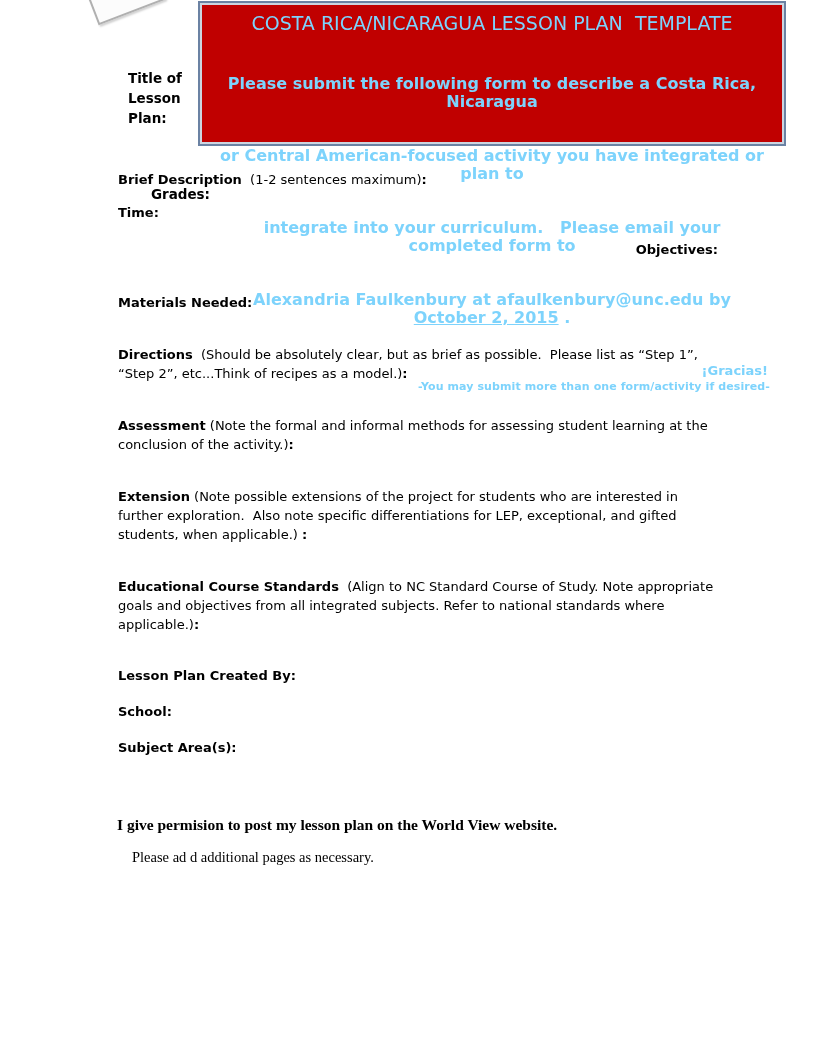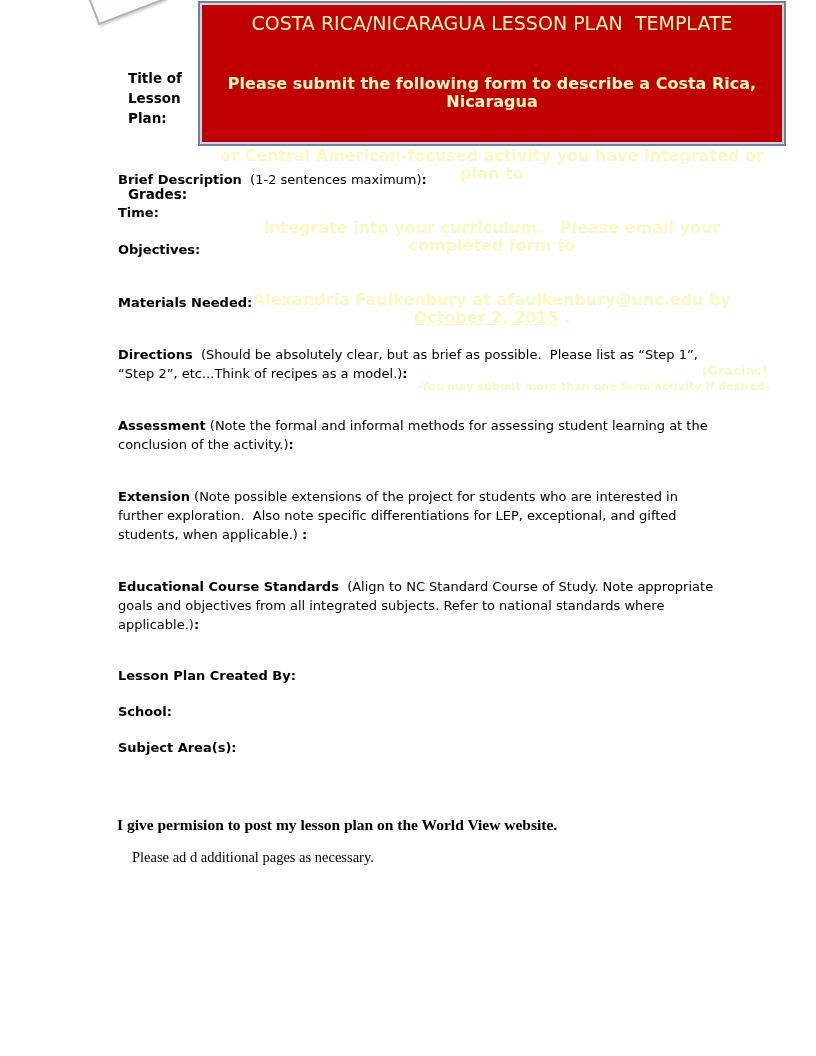--- a/index.html
+++ b/index.html
@@ -30,31 +30,31 @@
   .left-labels {
     position: absolute;
     left: 128px;
     top: 28px;
     width: 82px;
     font-size: 13.5px;
     font-weight: bold;
     line-height: 20px;
     white-space: pre-wrap;
   }
-  .grades-label { margin-top: 16px; }
+  .grades-label { margin-top: 16px; text-align: right; }
   .red-box {
     position: absolute;
     left: 198px;
     top: 1px;
     width: 588px;
     height: 145px;
     background: #c00000;
     border: 2px solid #6b82a3;
     box-shadow: inset 0 0 0 2px #ccd5e0;
-    color: #fef9c3;
+    color: #7dd3fc;
     padding: 9px 14px 5px 14px;
   }
   .red-box .hdr-title {
     text-align: center;
     font-size: 19px;
     line-height: 23px;
     font-weight: normal;
     white-space: pre-wrap;
     margin-bottom: 4px;
   }
@@ -87,21 +87,21 @@
     line-height: 19px;
   }
   .content p { margin: 0 0 33px 0; white-space: pre-wrap; }
   .content p .sec-label { font-weight: bold; }
   .content p .sec-note { font-weight: normal; }
   .content p .sec-colon { font-weight: bold; }
   .mb14 { margin-bottom: 14px !important; }
   .mb17 { margin-bottom: 17px !important; }
   .mb18 { margin-bottom: 18px !important; }
   .mb32 { margin-bottom: 32px !important; }
-  .mb34 { margin-bottom: 34px !important; }
+  .mb34 { margin-bottom: 34px !important; text-align: right; }
   .mb58 { margin-bottom: 58px !important; }
   .footer { margin-left: 117px; }
   .permission-line {
     font-family: "Liberation Serif", serif;
     font-weight: bold;
     font-size: 15.5px;
     line-height: 20px;
     margin: 16px 0 13px 0;
   }
   .addpages-line {

